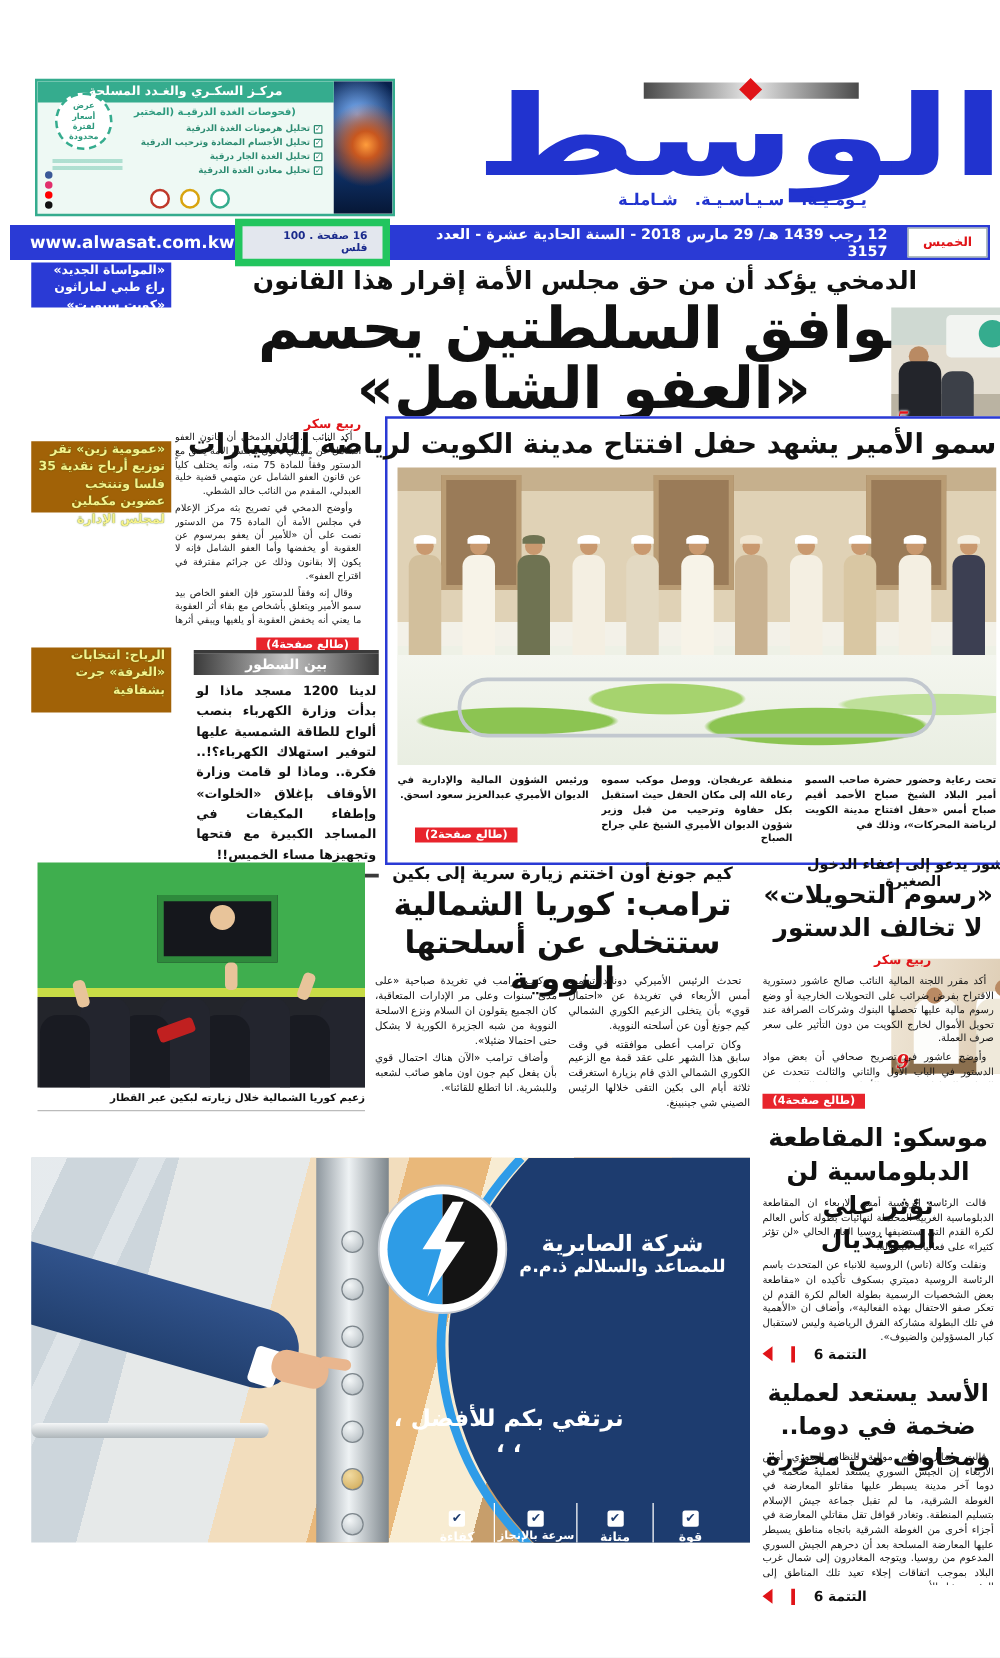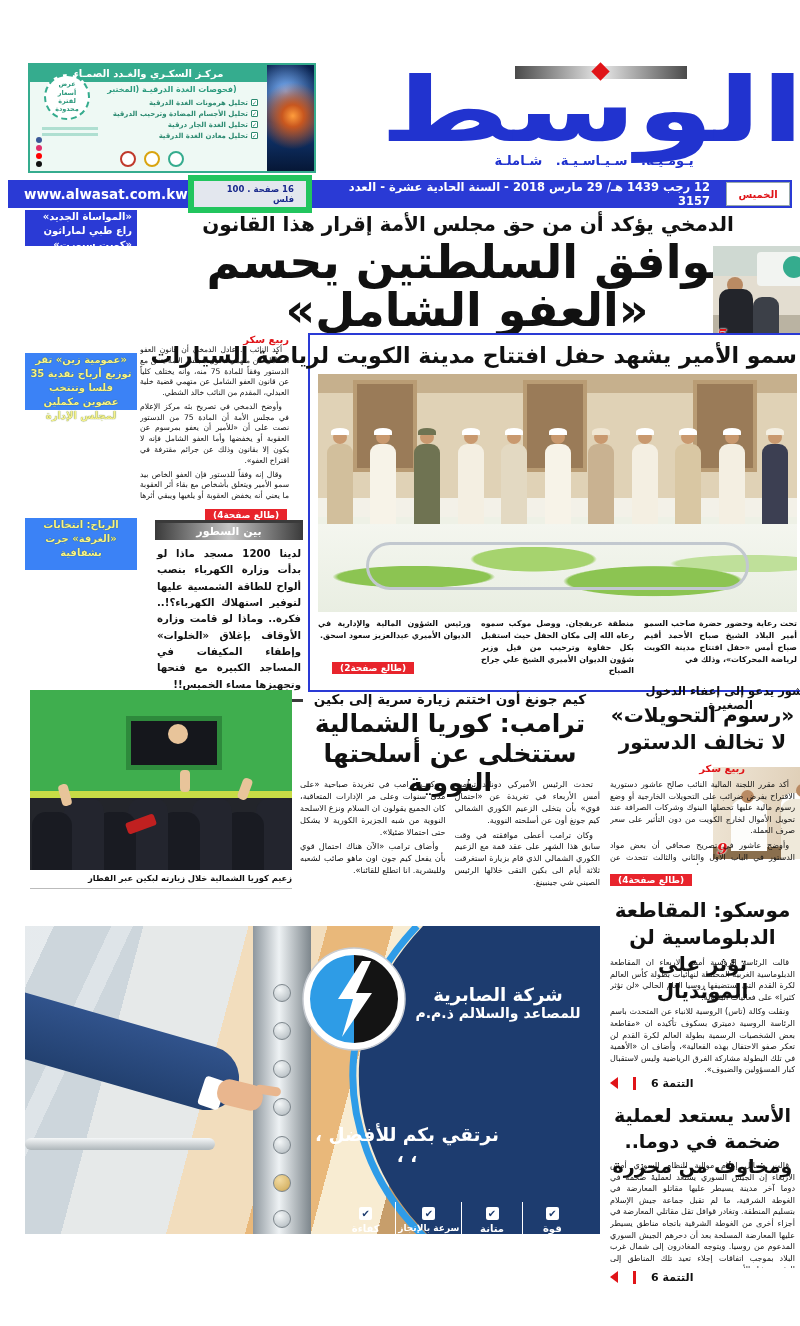--- a/index.html
+++ b/index.html
@@ -47,21 +47,21 @@
   .site{margin-right:auto;margin-left:16px;color:#fff;font-weight:bold;font-size:13.5px;direction:ltr;}
 
   
   .lead-kicker{left:140px;top:212px;width:656px;text-align:center;font-size:20px;font-weight:900;}
   .lead-headline{left:136px;top:238px;width:662px;text-align:center;font-size:46px;font-weight:900;letter-spacing:-1px;line-height:1.05;}
 
   
   .side{left:25px;width:112px;}
   .side-head{padding:0 5px;font-size:10px;font-weight:bold;line-height:1.4;text-align:right;}
   .side-head.blue{background:#2a3ad5;color:#fff;}
-  .side-head.green{background:#3b82f6;color:#f7f28c;text-shadow:0 0 1px #23520a;text-align:center;}
+  .side-head.green{background:#a16207;color:#f7f28c;text-shadow:0 0 1px #23520a;}
   .side-photo{overflow:hidden;position:relative;}
   .pg-num{position:absolute;left:4px;bottom:1px;color:#e01418;font-family:"DejaVu Serif",serif;font-style:italic;
       font-weight:bold;font-size:15px;text-shadow:0 0 2px #fff,0 0 2px #fff;}
   .scene1{background:linear-gradient(#cfd9d2 0 30%,#e3ddd0 30% 70%,#bab3a2 70%);}
   .scene1 .tent{position:absolute;right:8px;top:6px;width:60px;height:34px;background:#f2f4f1;border-radius:4px;}
   .scene1 .tlogo{position:absolute;right:20px;top:10px;width:22px;height:22px;border-radius:50%;background:#35ac8e;}
   .scene1 .p1{position:absolute;left:6px;bottom:-4px;width:34px;height:60px;background:#23252b;border-radius:10px 10px 0 0;}
   .scene1 .p2{position:absolute;left:40px;bottom:-4px;width:26px;height:52px;background:#3c4048;border-radius:9px 9px 0 0;}
   .scene1 .h1{position:absolute;left:14px;bottom:52px;width:16px;height:16px;border-radius:50%;background:#b98a63;}
   .scene2{background:linear-gradient(#d8e7ec 0 34%,#4a74b8 34% 72%,#28418c 72%);}
@@ -177,21 +177,21 @@
       padding:2px 0;background-image:repeating-linear-gradient(#fff 0 2px,#e8edf8 2px 3px);}
   .kone .ksub{font-size:6.5px;color:#444;line-height:1.3;margin-top:2px;}
 </style>
 </head>
 <body>
 
 <div class="page">
 
   <div class="abs ad-med">
     <div class="ad-med-img"></div>
-    <div class="ad-med-title">مركـز السكـري والغـدد الصمـاء</div>
+    <div class="ad-med-title">مركـز السكـري والغـدد المسلحة</div>
     <div class="ad-med-sub">(فحوصات الغدة الدرقيـة (المختبر</div>
     <div class="ad-med-list">
       <div><span class="chk">✓</span><span>تحليل هرمونات الغدة الدرقية</span></div>
       <div><span class="chk">✓</span><span>تحليل الأجسام المضادة وترحيب الدرقية</span></div>
       <div><span class="chk">✓</span><span>تحليل الغدة الجار درقية</span></div>
       <div><span class="chk">✓</span><span>تحليل معادن الغدة الدرقية</span></div>
     </div>
     <div class="ad-badge">عرض أسعار لفترة محدودة</div>
     <div class="ad-phone"></div>
     <div class="ad-socials">

